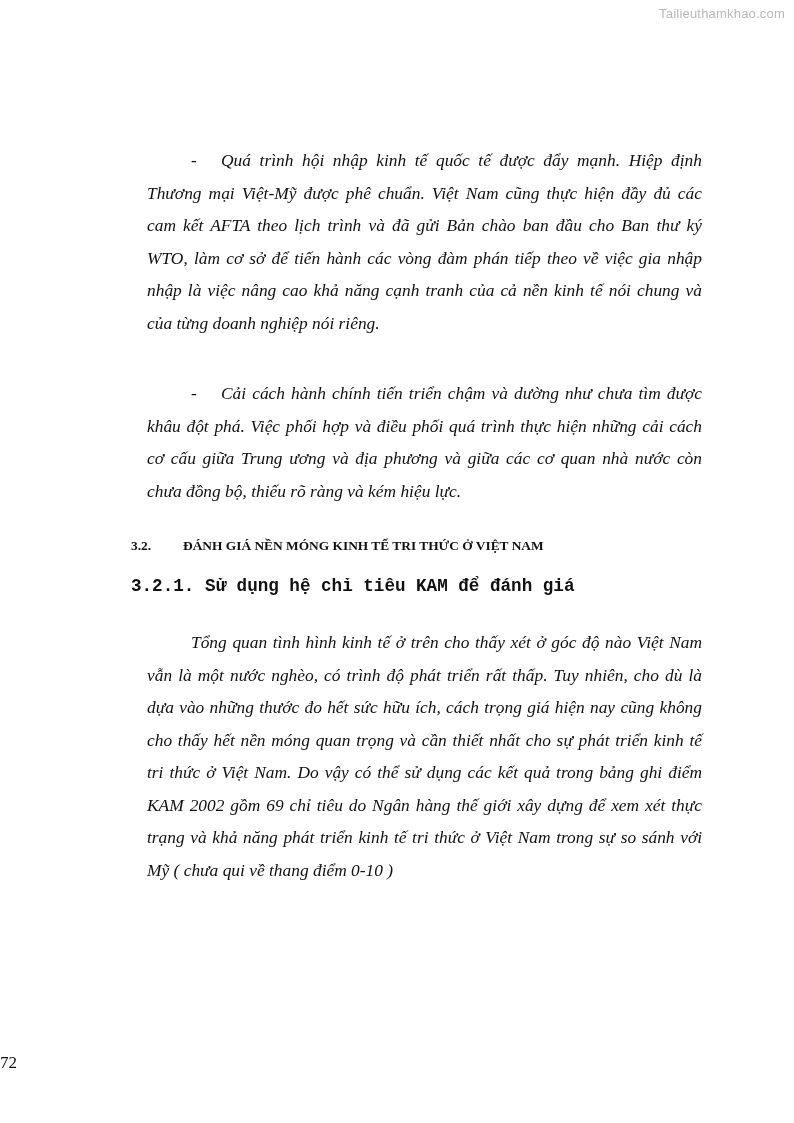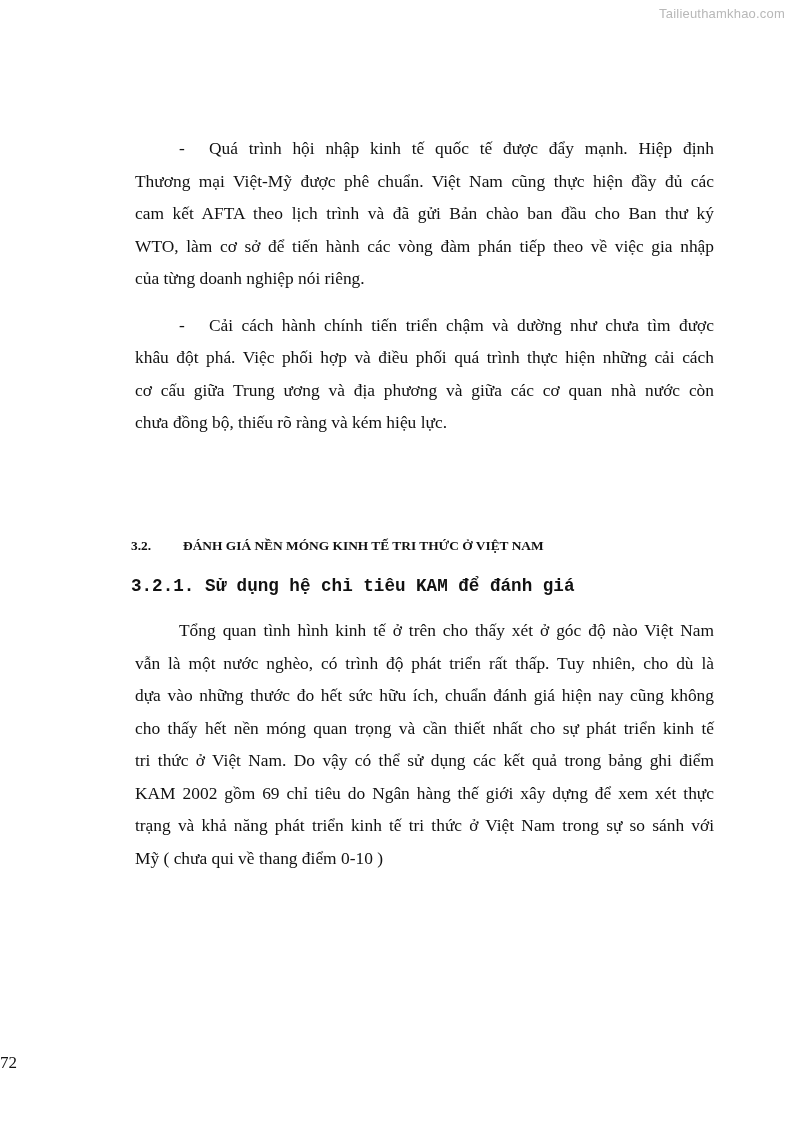--- a/index.html
+++ b/index.html
@@ -7,21 +7,21 @@
     .watermark {
       position: absolute; top: 6px; right: 9px;
       font-family: "Liberation Sans", sans-serif; font-size: 13px;
       color: #b8b8b8; letter-spacing: 0.2px;
     }
     .page {
       position: absolute; left: 131px; top: 128px; width: 587px;
       font-family: "Liberation Serif", serif; font-size: 17.4px; color: #111;
       line-height: 32.5px;
     }
-    .para { margin: 4px; text-align: justify; text-align-last: left; }
+    .para { margin: 16px; text-align: justify; text-align-last: left; font-style: italic; }
     .line { display: block; text-align: justify; text-align-last: justify; white-space: nowrap; }
     .line.last { text-align-last: left; }
     .indent { display: inline-block; width: 44px; }
     .dash-row { display: block; text-align: justify; text-align-last: justify; white-space: nowrap; }
     .dash { display: inline-block; width: 30px; padding-left: 44px; box-sizing: content-box; }
     .gap1 { height: 6px; }
     .sec-h {
       position: absolute; left: 131px; top: 538px;
       font-family: "Liberation Serif", serif; font-weight: bold; font-size: 13.4px; color: #111;
     }
@@ -40,20 +40,21 @@
 <body>
 
 <div class="watermark">Tailieuthamkhao.com</div>
 
 <div class="page">
   <div class="para">
     <span class="dash-row"><span class="dash">-</span><span>Quá trình hội nhập kinh tế quốc tế được đẩy mạnh. Hiệp định</span></span>
     <span class="line">Thương mại Việt-Mỹ được phê chuẩn. Việt Nam cũng thực hiện đầy đủ các</span>
     <span class="line">cam kết AFTA theo lịch trình và đã gửi Bản chào ban đầu cho Ban thư ký</span>
     <span class="line">WTO, làm cơ sở để tiến hành các vòng đàm phán tiếp theo về việc gia nhập</span>
+    <span class="line">nhập là việc nâng cao khả năng cạnh tranh của cả nền kinh tế nói chung và</span>
     <span class="line last">của từng doanh nghiệp nói riêng.</span>
   </div>
   <div class="gap1"></div>
   <div class="para">
     <span class="dash-row"><span class="dash">-</span><span>Cải cách hành chính tiến triển chậm và dường như chưa tìm được</span></span>
     <span class="line">khâu đột phá. Việc phối hợp và điều phối quá trình thực hiện những cải cách</span>
     <span class="line">cơ cấu giữa Trung ương và địa phương và giữa các cơ quan nhà nước còn</span>
     <span class="line last">chưa đồng bộ, thiếu rõ ràng và kém hiệu lực.</span>
   </div>
 </div>
@@ -61,21 +62,21 @@
 <div class="sec-h">
   <span class="num">3.2.</span><span>ĐÁNH GIÁ NỀN MÓNG KINH TẾ TRI THỨC Ở VIỆT NAM</span>
 </div>
 
 <div class="sub-h">3.2.1. Sử dụng hệ chỉ tiêu KAM để đánh giá</div>
 
 <div class="page page2">
   <div class="para">
     <span class="dash-row"><span class="indent"></span><span>Tổng quan tình hình kinh tế ở trên cho thấy xét ở góc độ nào Việt Nam</span></span>
     <span class="line">vẫn là một nước nghèo, có trình độ phát triển rất thấp. Tuy nhiên, cho dù là</span>
-    <span class="line">dựa vào những thước đo hết sức hữu ích, chuẩn đánh giá hiện nay cũng không</span>
+    <span class="line">dựa vào những thước đo hết sức hữu ích, cách trọng giá hiện nay cũng không</span>
     <span class="line">cho thấy hết nền móng quan trọng và cần thiết nhất cho sự phát triển kinh tế</span>
     <span class="line">tri thức ở Việt Nam. Do vậy có thể sử dụng các kết quả trong bảng ghi điểm</span>
     <span class="line">KAM 2002 gồm 69 chỉ tiêu do Ngân hàng thế giới xây dựng để xem xét thực</span>
     <span class="line">trạng và khả năng phát triển kinh tế tri thức ở Việt Nam trong sự so sánh với</span>
     <span class="line last">Mỹ ( chưa qui về thang điểm 0-10 )</span>
   </div>
 </div>
 
 <div class="pagenum">72</div>
 

